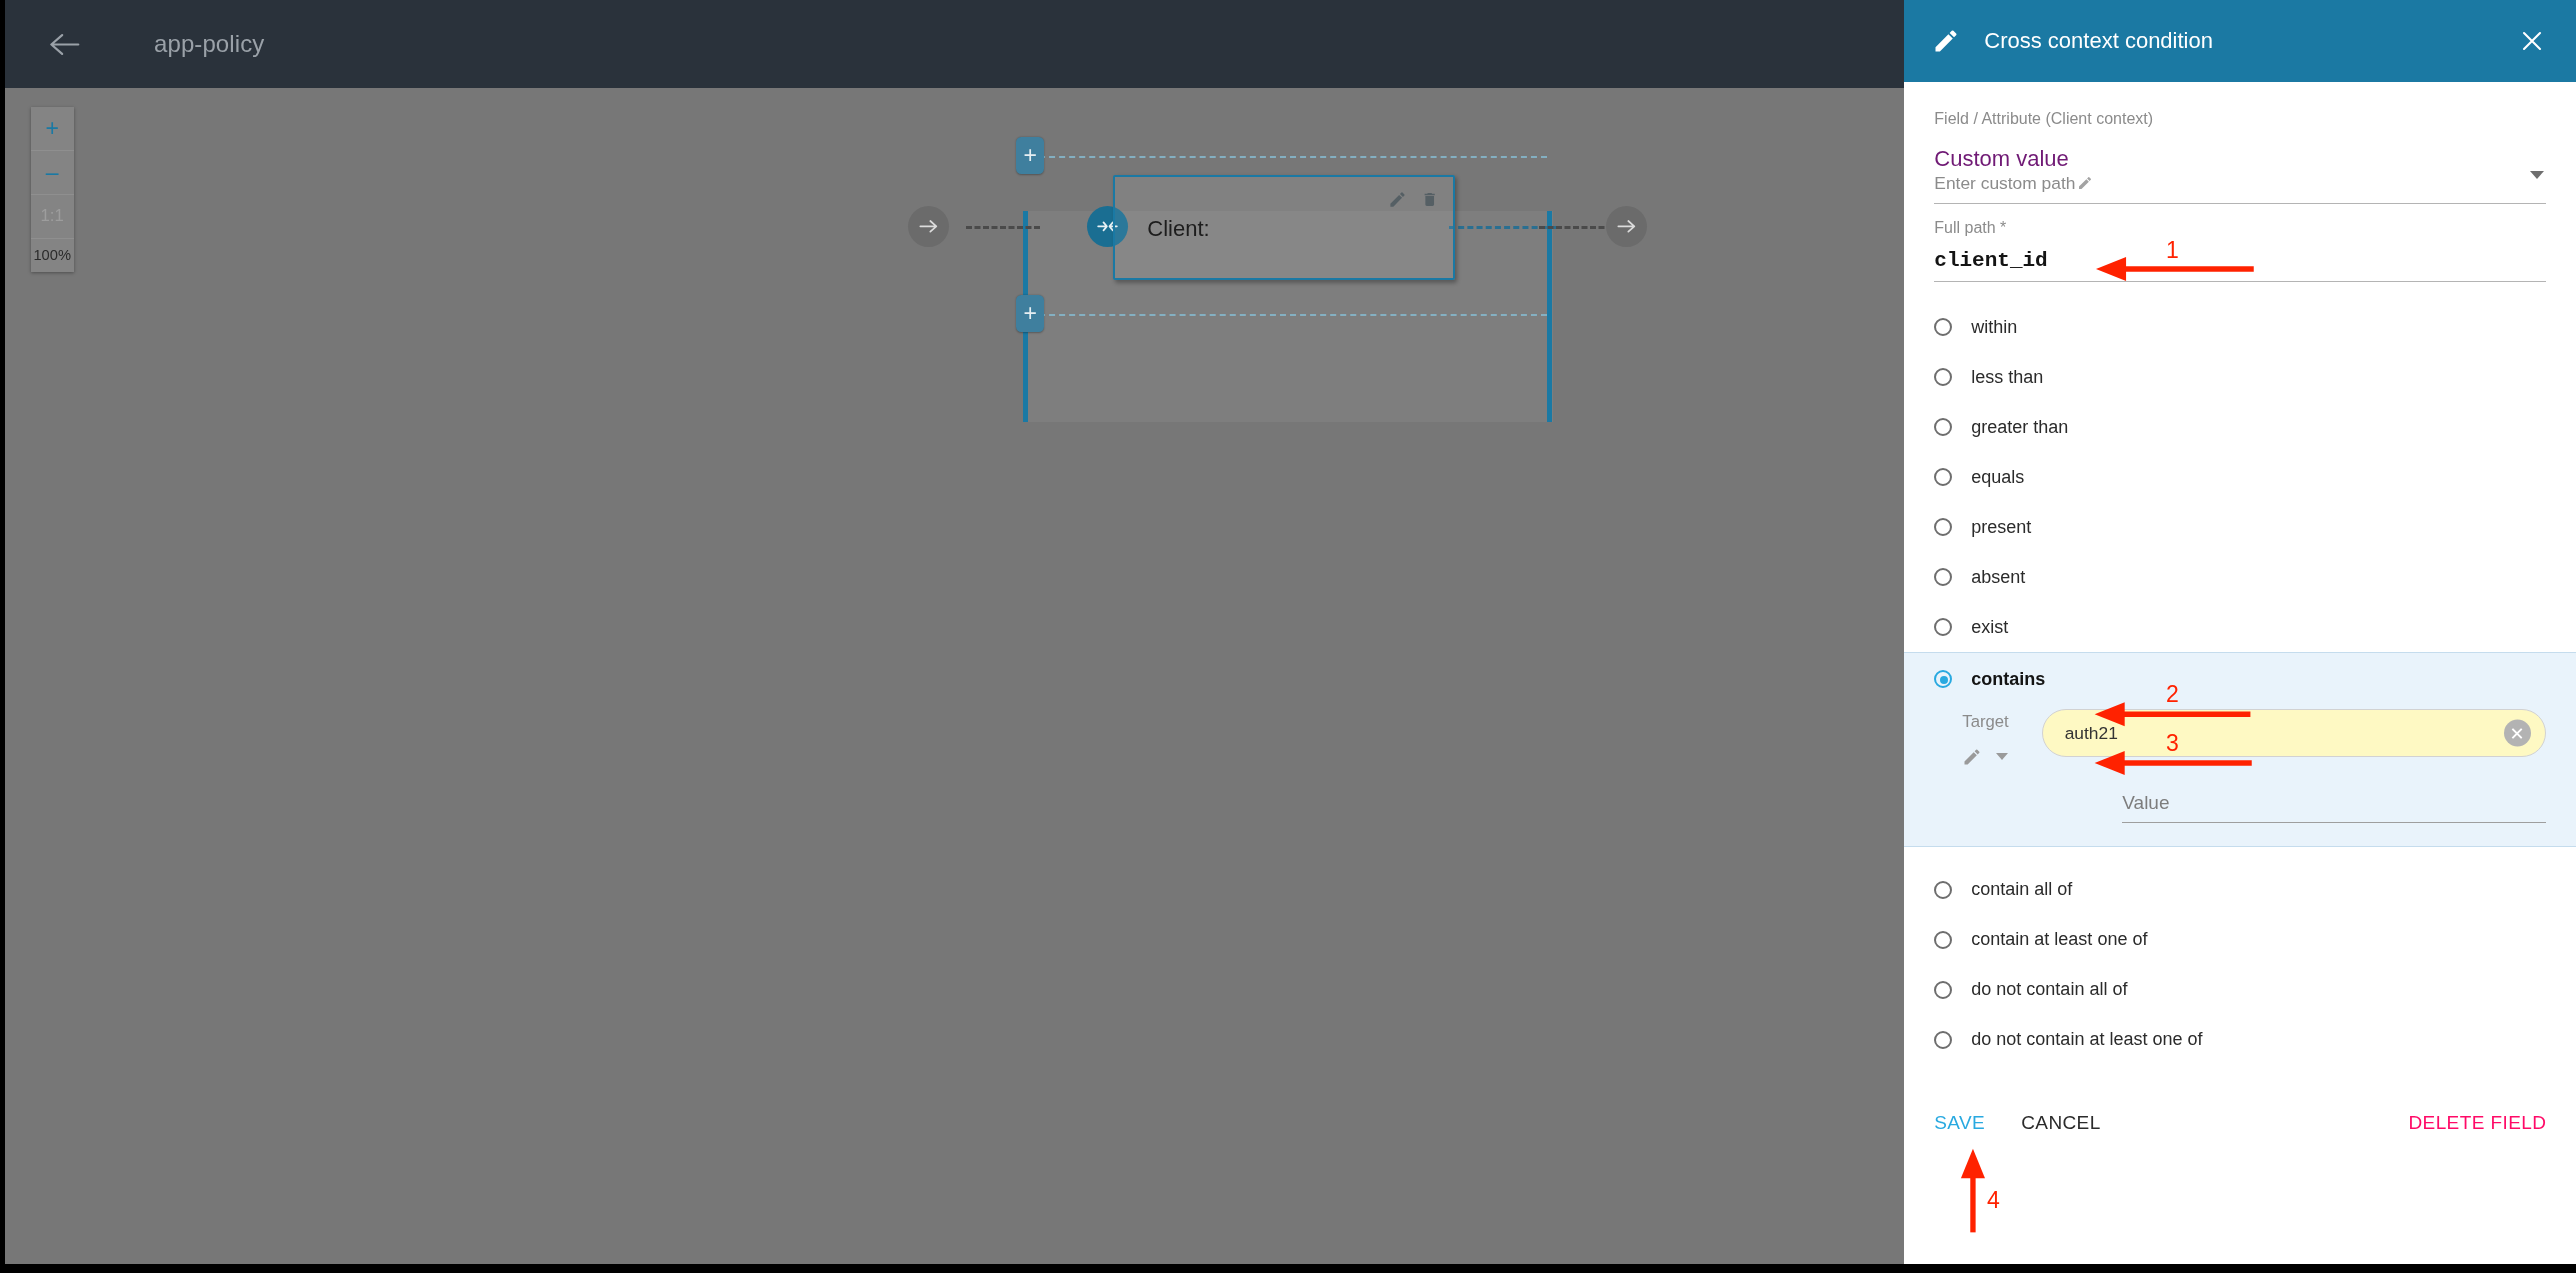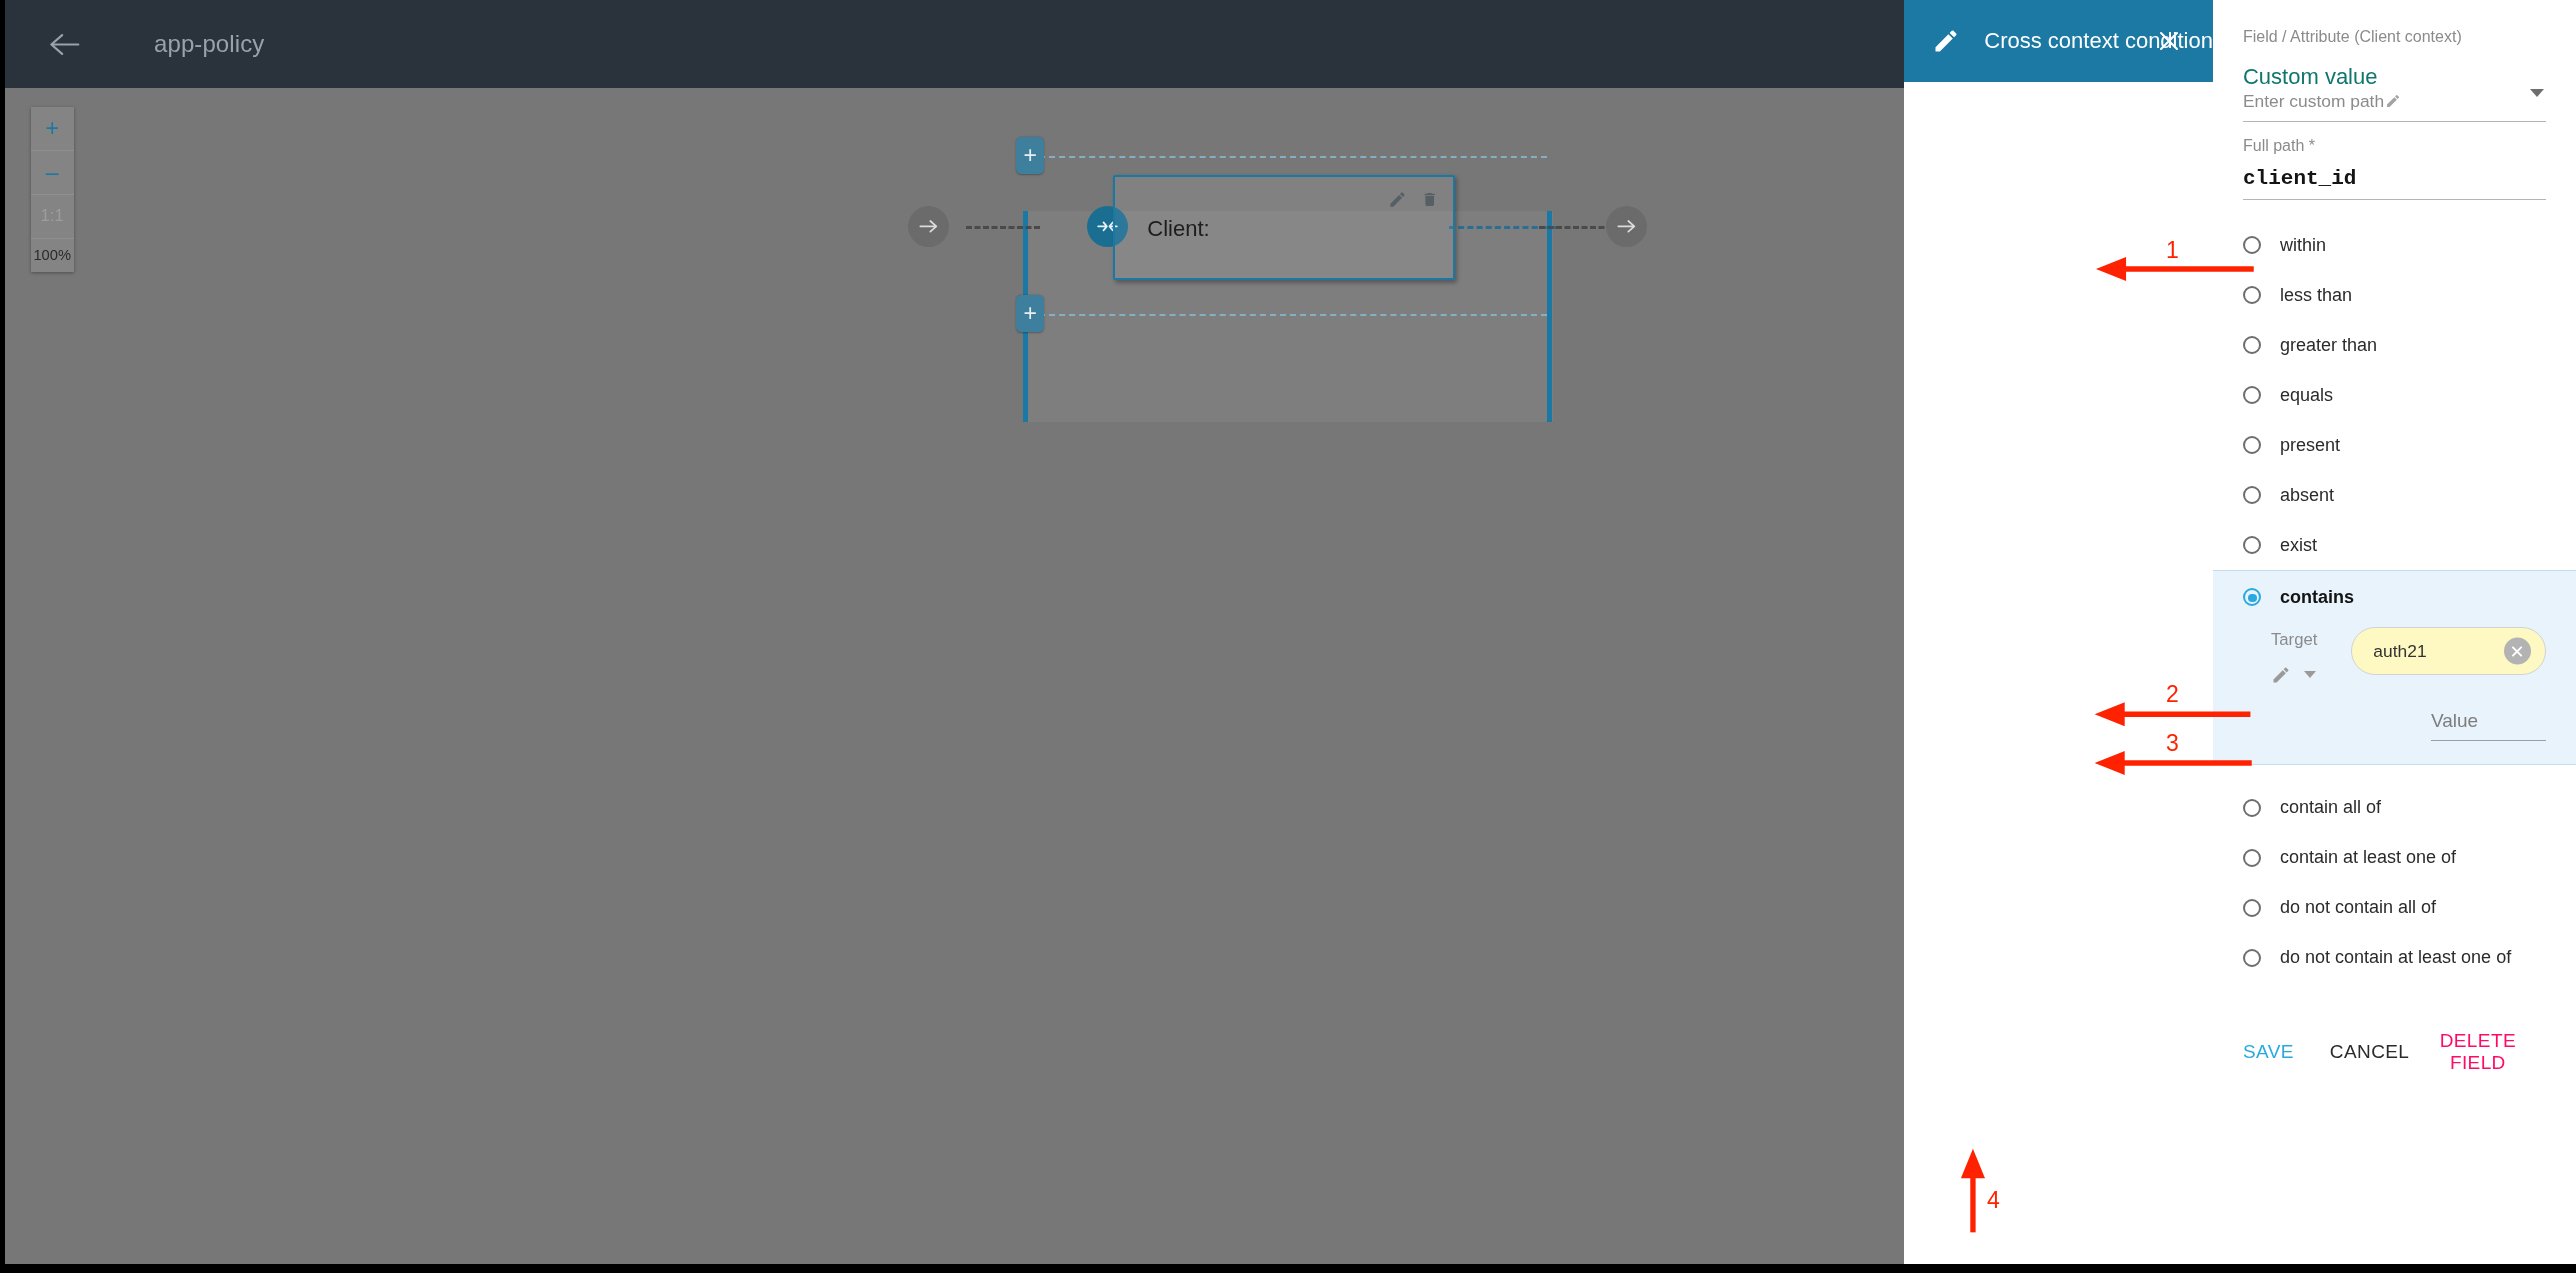--- a/index.html
+++ b/index.html
@@ -177,21 +177,21 @@
 
   
   #panel {
     position:absolute;
     right: 0;
     top: 0;
     width: 672px;
     height: 1264px;
     background: #ffffff;
     display: flex;
-    flex-direction: row;
+    flex-direction: column;
   }
   #panel-header {
     height: 82px;
     background: #1b79a3;
     display:flex;
     align-items:center;
     flex: 0 0 auto;
     position: relative;
   }
   #panel-pencil { margin-left: 28px; display:flex; align-items:center; }
@@ -224,21 +224,21 @@
   #field-attr-block { padding: 28px 30px 0 30px; }
   #dropdown-row {
     margin-top: 19px;
     position: relative;
     border-bottom: 1.3px solid #b4b4b4;
     padding-bottom: 9.4px;
     cursor: pointer;
   }
   #dropdown-main {
     font-size: 22px;
-    color: #0f766e;
+    color: #701a75;
     line-height: 1.12;
   }
   #dropdown-sub {
     font-size: 17.4px;
     color: #8b8b8b;
     display: inline-flex;
     align-items: center;
     gap: 1.3px;
     margin-top: 1.3px;
   }

